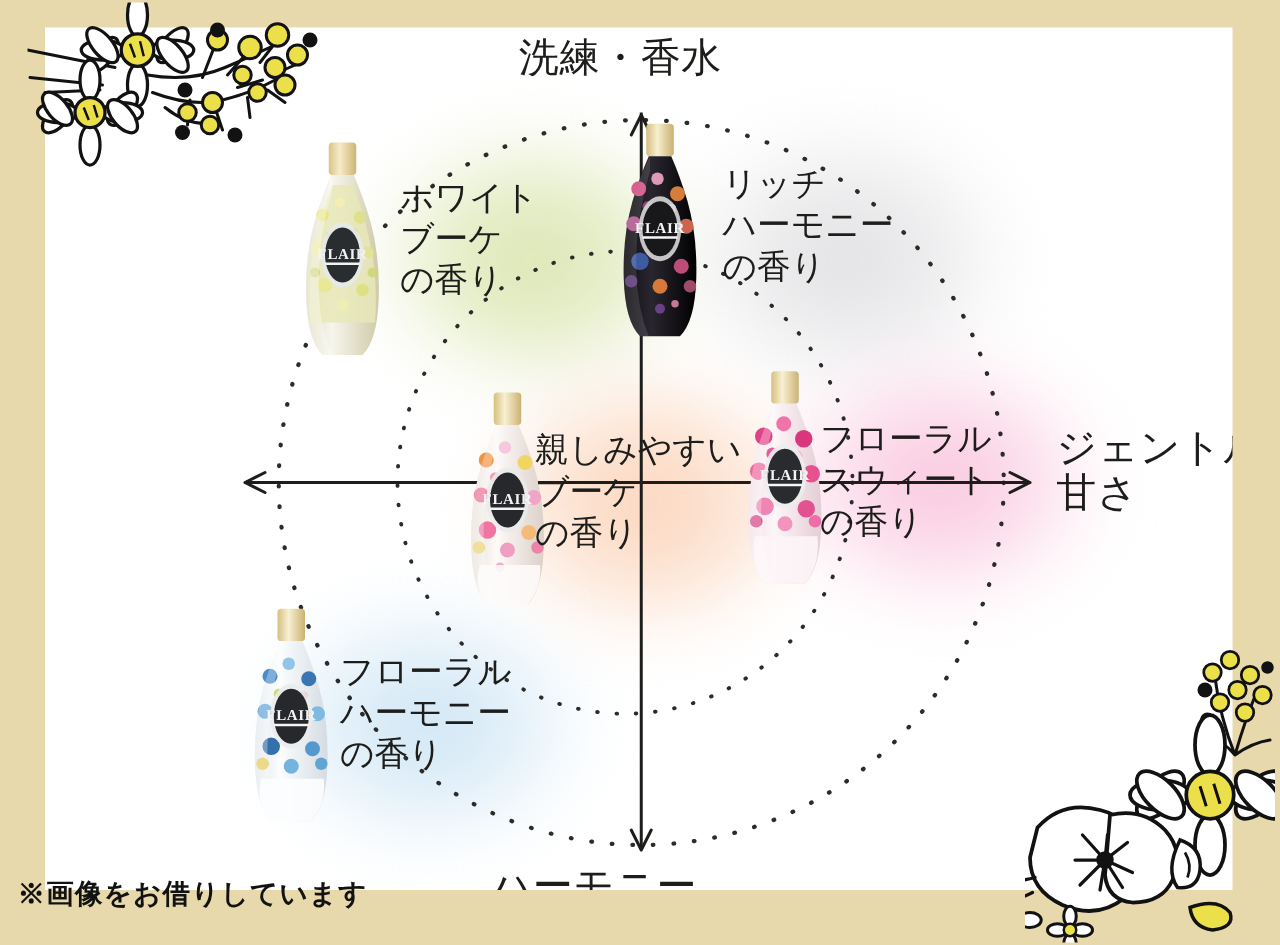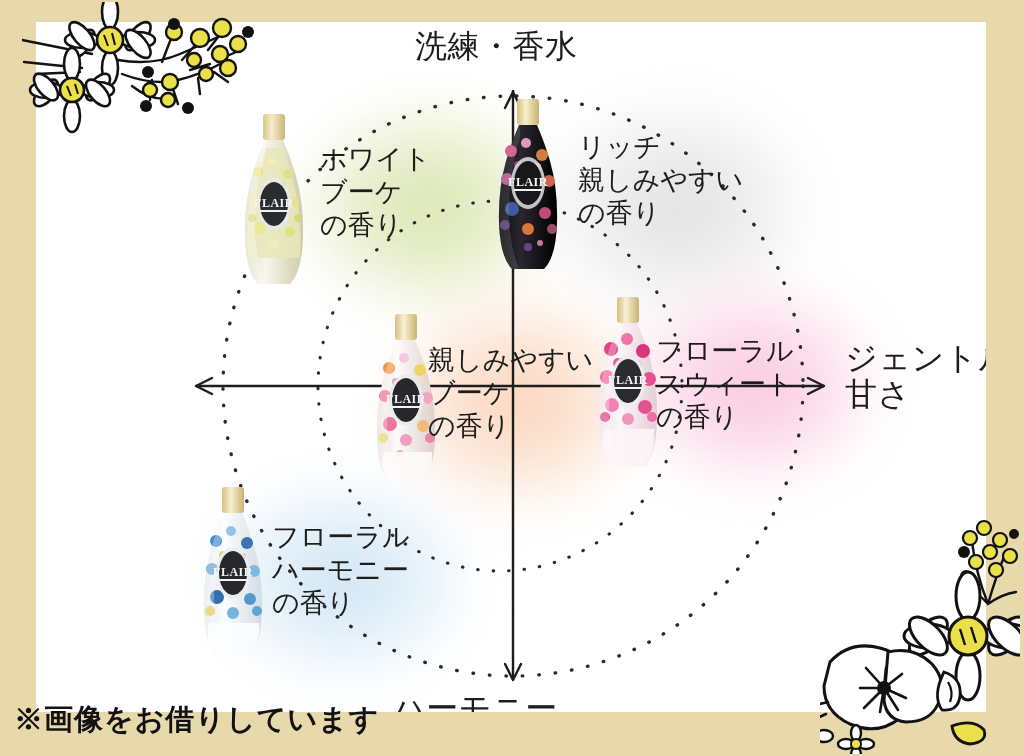--- a/index.html
+++ b/index.html
@@ -88,21 +88,21 @@
   .lbl-gentle-bouquet  { left: 428px; top: 344px; }
   .lbl-floral-sweet    { left: 656px; top: 335px; }
   .lbl-flower-harmony  { left: 272px; top: 521px; }
 
   
   .footnote {
     position: absolute;
     left: 14px; top: 700px;
     font-family: "Liberation Serif", "DejaVu Serif", serif;
     font-weight: bold;
-    font-size: 29px;
+    font-size: 22px;
     color: #121212;
     letter-spacing: 1px;
   }
 
   
   .bottle { position: absolute; text-align: right; }
   .bottle svg { display: block; }
 
   
   .deco { position: absolute; }
@@ -345,21 +345,21 @@
 
   <div class="axis-label axis-top">洗練・香水</div>
   <div class="axis-label axis-right">ジェントル
 甘さ</div>
   <div class="axis-label axis-bottom">ハーモニー</div>
 
   <div class="scent-label lbl-white-bouquet">ホワイト
 ブーケ
 の香り</div>
   <div class="scent-label lbl-rich-floral">リッチ
-親しみやすい
+ハーモニー
 の香り</div>
   <div class="scent-label lbl-gentle-bouquet">親しみやすい
 ブーケ
 の香り</div>
   <div class="scent-label lbl-floral-sweet">フローラル
 スウィート
 の香り</div>
   <div class="scent-label lbl-flower-harmony">フローラル
 ハーモニー
 の香り</div>

